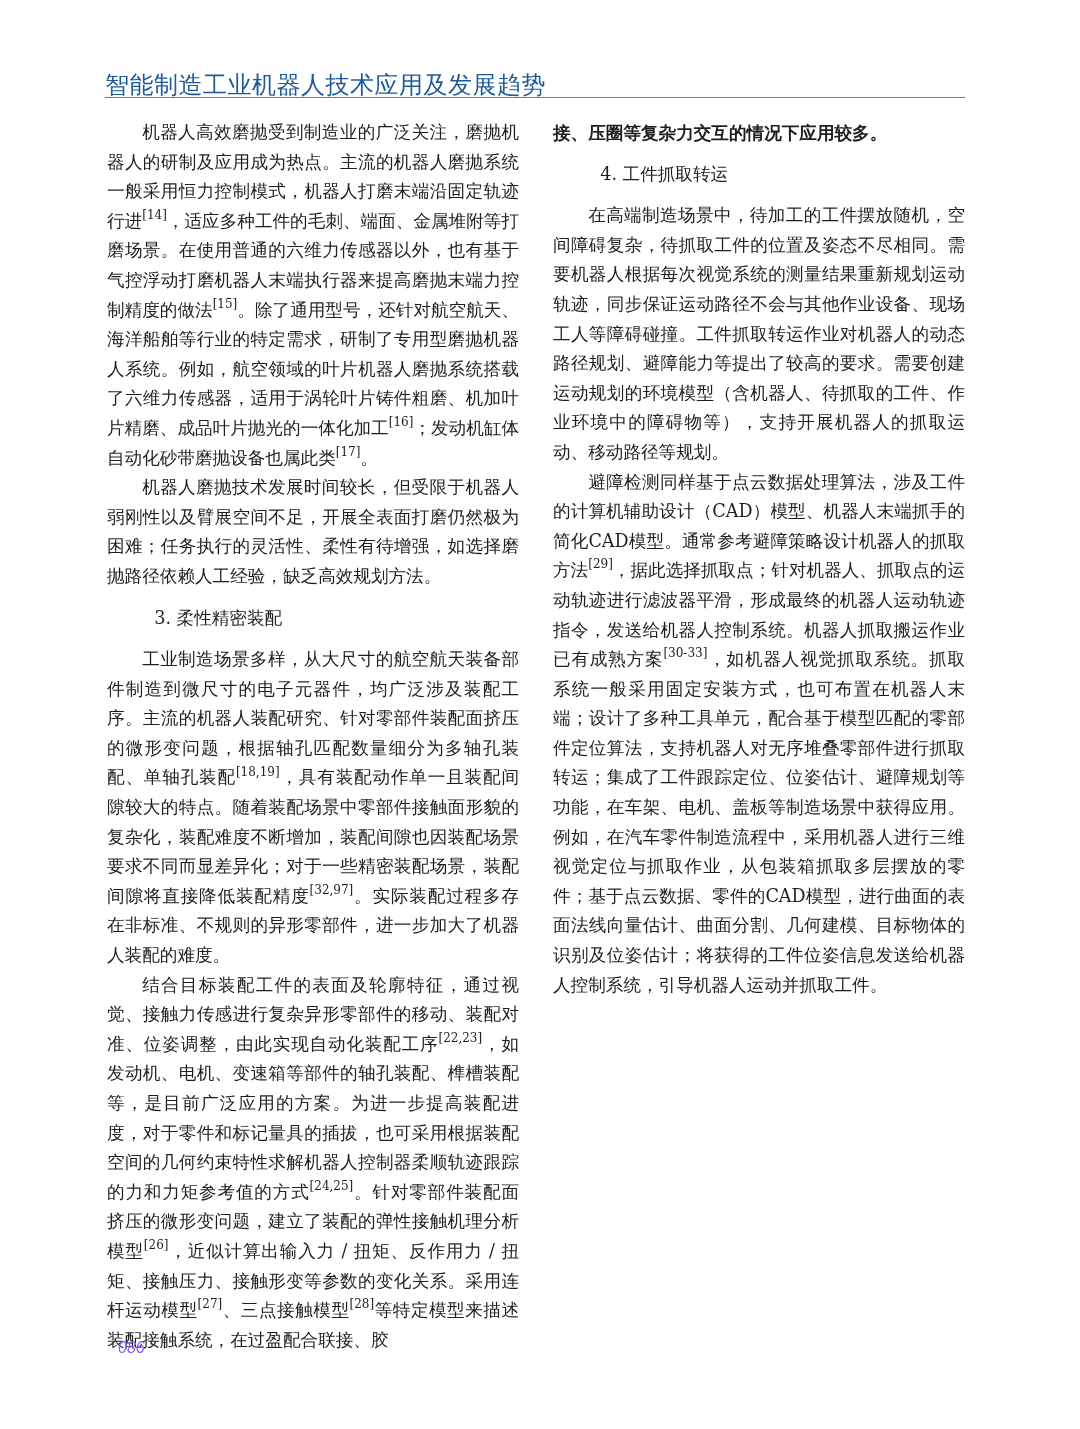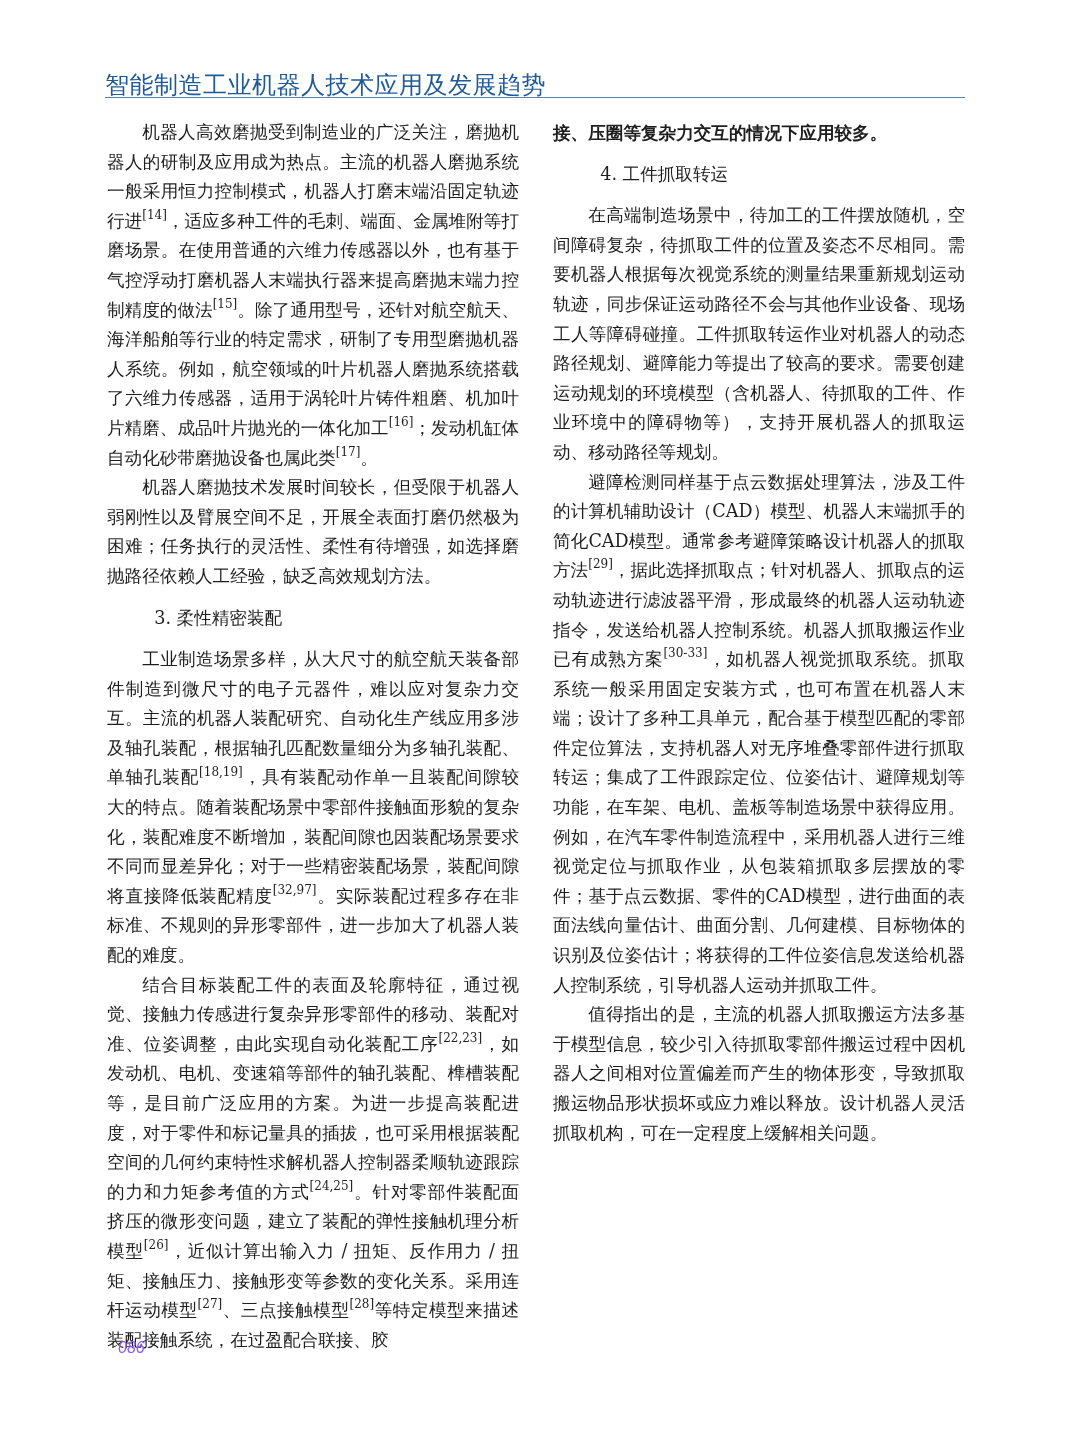--- a/index.html
+++ b/index.html
@@ -81,24 +81,23 @@
 
 <div class="running-header">
   <div class="running-header-title">智能制造工业机器人技术应用及发展趋势</div>
 </div>
 <div class="header-rule"></div>
 
 <div class="column col-left">
     <p class="para"><span>机器人高效磨抛受到制造业的广泛关注，磨抛机器人的研制及应用成为热点。主流的机器人磨抛系统一般采用恒力控制模式，机器人打磨末端沿固定轨迹行进</span><sup>[14]</sup><span>，适应多种工件的毛刺、端面、金属堆附等打磨场景。在使用普通的六维力传感器以外，也有基于气控浮动打磨机器人末端执行器来提高磨抛末端力控制精度的做法</span><sup>[15]</sup><span>。除了通用型号，还针对航空航天、海洋船舶等行业的特定需求，研制了专用型磨抛机器人系统。例如，航空领域的叶片机器人磨抛系统搭载了六维力传感器，适用于涡轮叶片铸件粗磨、机加叶片精磨、成品叶片抛光的一体化加工</span><sup>[16]</sup><span>；发动机缸体自动化砂带磨抛设备也属此类</span><sup>[17]</sup><span>。</span></p>
     <p class="para"><span>机器人磨抛技术发展时间较长，但受限于机器人弱刚性以及臂展空间不足，开展全表面打磨仍然极为困难；任务执行的灵活性、柔性有待增强，如选择磨抛路径依赖人工经验，缺乏高效规划方法。</span></p>
     <p class="section-heading"><span>3. 柔性精密装配</span></p>
-    <p class="para"><span>工业制造场景多样，从大尺寸的航空航天装备部件制造到微尺寸的电子元器件，难以应对复杂力交互。主流的机器人装配研究、自动化生产线应用多涉及轴孔装配，根据轴孔匹配数量细分为多轴孔装配、单轴孔装配</span><sup>[18,19]</sup><span>，具有装配动作单一且装配间隙较大的特点。随着装配场景中零部件接触面形貌的复杂化，装配难度不断增加，装配间隙也因装配场景要求不同而显差异化；对于一些精密装配场景，装配间隙将直接降低装配精度</span><sup>[32,97]</sup><span>。实际装配过程多存在非标准、不规则的异形零部件，进一步加大了机器人装配的难度。</span></p>
+    <p class="para"><span>工业制造场景多样，从大尺寸的航空航天装备部件制造到微尺寸的电子元器件，均广泛涉及装配工序。主流的机器人装配研究、针对零部件装配面挤压的微形变问题，根据轴孔匹配数量细分为多轴孔装配、单轴孔装配</span><sup>[18,19]</sup><span>，具有装配动作单一且装配间隙较大的特点。随着装配场景中零部件接触面形貌的复杂化，装配难度不断增加，装配间隙也因装配场景要求不同而显差异化；对于一些精密装配场景，装配间隙将直接降低装配精度</span><sup>[32,97]</sup><span>。实际装配过程多存在非标准、不规则的异形零部件，进一步加大了机器人装配的难度。</span></p>
     <p class="para"><span>结合目标装配工件的表面及轮廓特征，通过视觉、接触力传感进行复杂异形零部件的移动、装配对准、位姿调整，由此实现自动化装配工序</span><sup>[22,23]</sup><span>，如发动机、电机、变速箱等部件的轴孔装配、榫槽装配等，是目前广泛应用的方案。为进一步提高装配进度，对于零件和标记量具的插拔，也可采用根据装配空间的几何约束特性求解机器人控制器柔顺轨迹跟踪的力和力矩参考值的方式</span><sup>[24,25]</sup><span>。针对零部件装配面挤压的微形变问题，建立了装配的弹性接触机理分析模型</span><sup>[26]</sup><span>，近似计算出输入力 / 扭矩、反作用力 / 扭矩、接触压力、接触形变等参数的变化关系。采用连杆运动模型</span><sup>[27]</sup><span>、三点接触模型</span><sup>[28]</sup><span>等特定模型来描述装配接触系统，在过盈配合联接、胶</span></p>
   </div>
 <div class="column col-right">
     <p class="para no-indent"><span>接、压圈等复杂力交互的情况下应用较多。</span></p>
     <p class="section-heading"><span>4. 工件抓取转运</span></p>
     <p class="para"><span>在高端制造场景中，待加工的工件摆放随机，空间障碍复杂，待抓取工件的位置及姿态不尽相同。需要机器人根据每次视觉系统的测量结果重新规划运动轨迹，同步保证运动路径不会与其他作业设备、现场工人等障碍碰撞。工件抓取转运作业对机器人的动态路径规划、避障能力等提出了较高的要求。需要创建运动规划的环境模型（含机器人、待抓取的工件、作业环境中的障碍物等），支持开展机器人的抓取运动、移动路径等规划。</span></p>
     <p class="para"><span>避障检测同样基于点云数据处理算法，涉及工件的计算机辅助设计（CAD）模型、机器人末端抓手的简化CAD模型。通常参考避障策略设计机器人的抓取方法</span><sup>[29]</sup><span>，据此选择抓取点；针对机器人、抓取点的运动轨迹进行滤波器平滑，形成最终的机器人运动轨迹指令，发送给机器人控制系统。机器人抓取搬运作业已有成熟方案</span><sup>[30-33]</sup><span>，如机器人视觉抓取系统。抓取系统一般采用固定安装方式，也可布置在机器人末端；设计了多种工具单元，配合基于模型匹配的零部件定位算法，支持机器人对无序堆叠零部件进行抓取转运；集成了工件跟踪定位、位姿估计、避障规划等功能，在车架、电机、盖板等制造场景中获得应用。例如，在汽车零件制造流程中，采用机器人进行三维视觉定位与抓取作业，从包装箱抓取多层摆放的零件；基于点云数据、零件的CAD模型，进行曲面的表面法线向量估计、曲面分割、几何建模、目标物体的识别及位姿估计；将获得的工件位姿信息发送给机器人控制系统，引导机器人运动并抓取工件。</span></p>
-    <p class="para"><span>值得指出的是，主流的机器人抓取搬运方法多基于模型信息，较少引入待抓取零部件搬运过程中因机器人之间相对位置偏差而产生的物体形变，导致抓取搬运物品形状损坏或应力难以释放。设计机器人灵活抓取机构，可在一定程度上缓解相关问题。</span></p>
   </div>
 
 <div class="page-number">086</div>
 
 </body></html>

